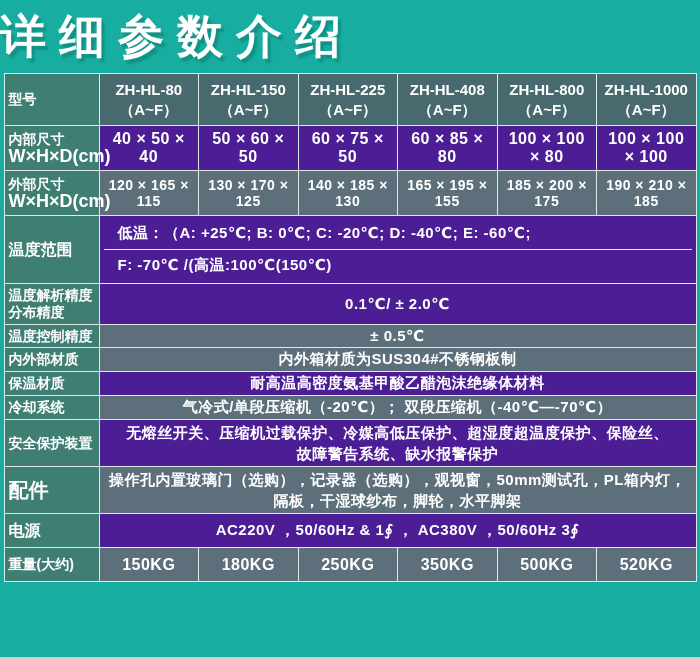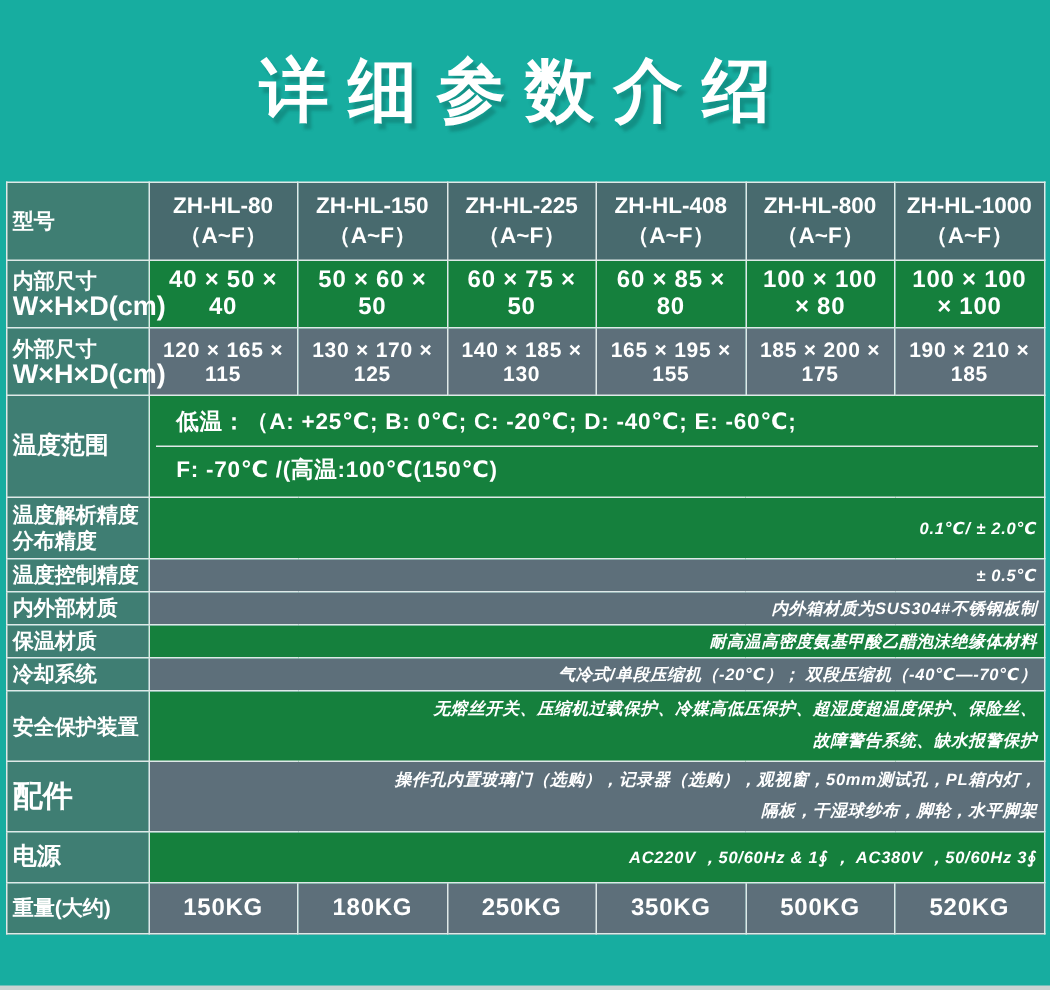--- a/index.html
+++ b/index.html
@@ -2,42 +2,42 @@
 <html><head>
 <meta charset="utf-8">
 <style>
   html,body{margin:0;padding:0;}
   body{
     width:700px;height:660px;overflow:hidden;position:relative;
     background:#17ada0;
     font-family:"Liberation Sans","DejaVu Sans",sans-serif;
     -webkit-font-smoothing:antialiased;
   }
-  .banner{height:121px;display:flex;align-items:center;justify-content:center;}
+  .banner{height:73px;display:flex;align-items:center;}
   .banner h1{
     margin:0;color:#ffffff;font-size:46px;font-weight:900;letter-spacing:13px;
     text-shadow:3px 4px 2px rgba(10,80,74,0.30);
   }
   table.spec{
     width:692px;margin:0 auto;border-collapse:collapse;table-layout:fixed;
   }
   .spec th,.spec td{
     border:1px solid #dfe9e8;color:#ffffff;font-weight:bold;
     padding:2px 4px;vertical-align:middle;
   }
   col.c-label{width:95px;}
   col.c-data{width:99.5px;}
   
   .lbl{background:#3f7e73;text-align:left;font-size:14px;line-height:17px;}
   .lbl .sub{font-size:18px;}
   .hd{background:#486a6e;text-align:center;font-size:15px;line-height:20px;}
-  .g{background:#15803d;}
+  .g{background:#4c1d95;}
   .b{background:#5d6f7a;}
   .val{text-align:center;font-size:16px;color:#eff3f1;letter-spacing:0.5px;}
-  .txt{text-align:right;font-size:11px;color:#f4f6f5;padding-left:14px;letter-spacing:0.5px;font-style:italic;}
+  .txt{text-align:center;font-size:15px;color:#f4f6f5;padding-left:14px;letter-spacing:0.5px;}
   .txt2{line-height:21px;padding-top:4px;padding-bottom:4px;}
   
   tr.rh{height:52px;}
   tr.r-dim{height:45px;}
   tr.r-mid{height:41px;}
   tr.r-sm{height:20px;}
   tr.r-tall{height:43px;}
   tr.r-pow{height:34px;}
   
   .range-wrap{padding:0;}

